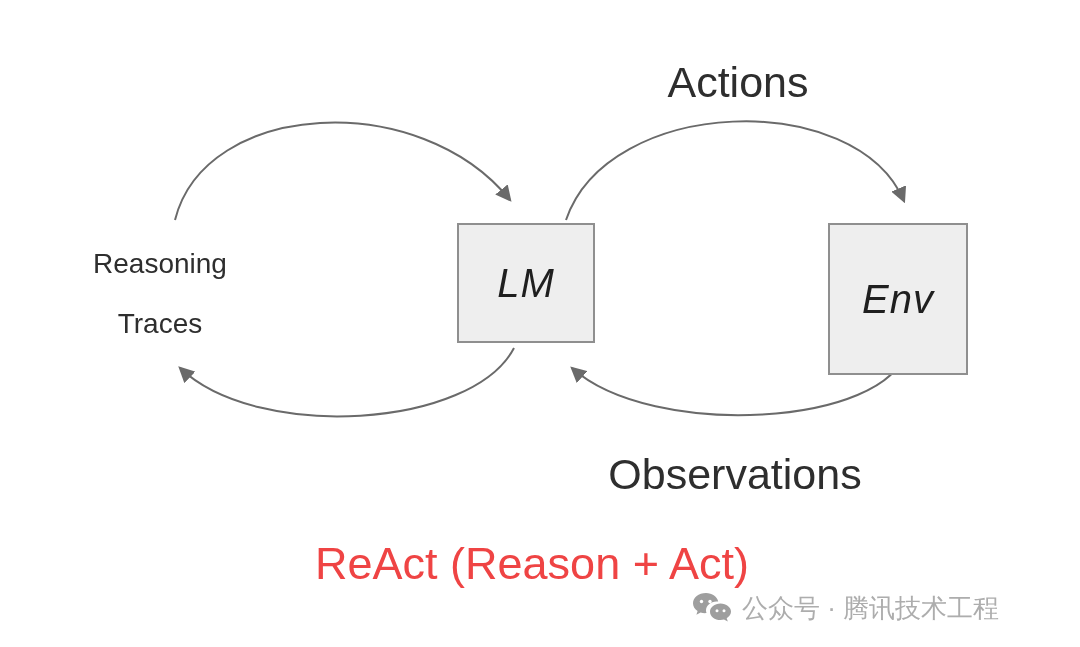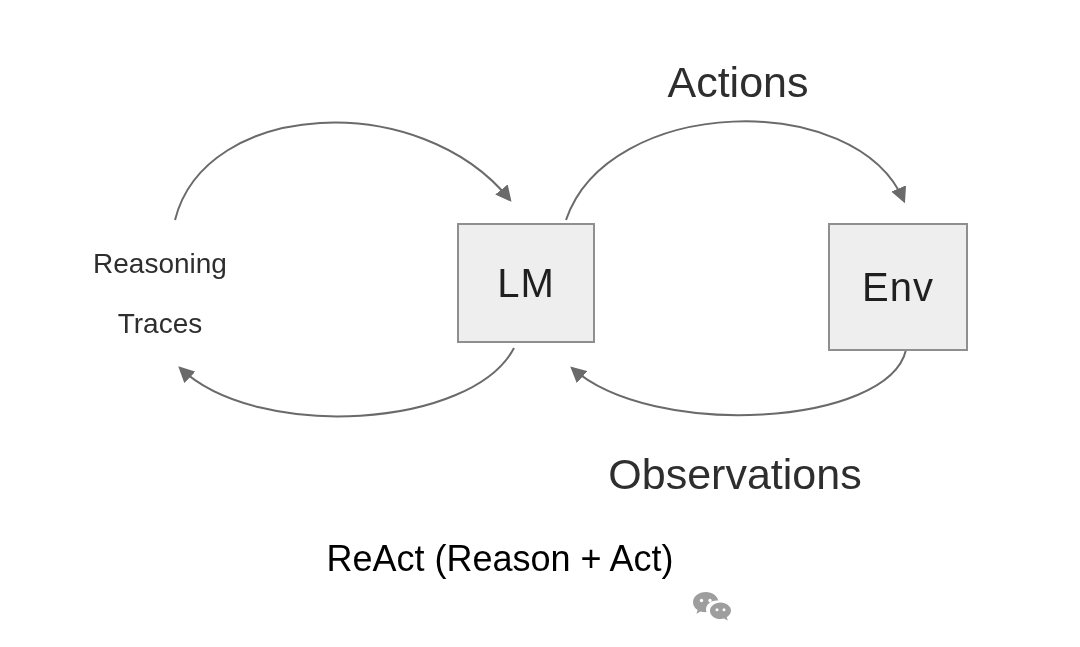--- a/index.html
+++ b/index.html
@@ -25,23 +25,24 @@
     position: absolute;
     box-sizing: border-box;
     background: #eeeeee;
     border: 2px solid #8f8f8f;
     display: flex;
     align-items: center;
     justify-content: center;
     font-size: 40px;
     color: #1f1f1f;
     letter-spacing: 1px;
+    font-style: italic;
   }
   .node.lm  { left: 457px; top: 223px; width: 138px; height: 120px; }
-  .node.env { left: 828px; top: 223px; width: 140px; height: 128px; }
+  .node.env { left: 828px; top: 223px; width: 140px; height: 152px; }
   .label {
     position: absolute;
     color: #2e2e2e;
     font-size: 43px;
     white-space: nowrap;
   }
   .label.reasoning {
     left: 160px; top: 234px;
     transform: translateX(-50%);
     text-align: center;
@@ -51,24 +52,24 @@
   .label.actions {
     left: 738px; top: 58px;
     transform: translateX(-50%);
   }
   .label.observations {
     left: 735px; top: 450px;
     transform: translateX(-50%);
   }
   .title {
     position: absolute;
-    left: 500px; top: 538px;
+    left: 532px; top: 538px;
     transform: translateX(-50%);
-    font-size: 36px;
-    color: #000000;
+    font-size: 45px;
+    color: #ef4444;
     white-space: nowrap;
   }
   .watermark {
     position: absolute;
     left: 692px; top: 591px;
     display: flex;
     align-items: center;
     gap: 10px;
     color: #adadad;
     font-size: 26px;
@@ -112,15 +113,16 @@
     <svg class="wm-icon" viewBox="0 0 40 34" xmlns="http://www.w3.org/2000/svg">
 
       <path d="M14 1 C6.5 1 1 5.6 1 11.2 c0 3.2 1.8 6 4.6 7.8 l-1.2 3.8 4.2-2.2 c1.4 0.4 2.9 0.6 4.4 0.6 0.5 0 1 0 1.5-0.1 -0.3-0.8-0.5-1.7-0.5-2.6 0-5 4.7-9 10.5-9 0.6 0 1.2 0 1.7 0.1 C25.3 4.6 20.2 1 14 1 z" fill="#9e9e9e"></path>
       <circle cx="9.5" cy="9.5" r="1.7" fill="#ffffff"></circle>
       <circle cx="18" cy="9.5" r="1.7" fill="#ffffff"></circle>
 
       <path d="M28.5 11.5 c-5.8 0-10.5 3.7-10.5 8.3 0 4.6 4.7 8.3 10.5 8.3 1.2 0 2.4-0.2 3.5-0.5 l3.8 2 -1.1-3.4 c2.6-1.5 4.3-4 4.3-6.4 0-4.6-4.7-8.3-10.5-8.3 z" fill="#9e9e9e"></path>
       <circle cx="25" cy="18.7" r="1.5" fill="#ffffff"></circle>
       <circle cx="32" cy="18.7" r="1.5" fill="#ffffff"></circle>
     </svg>
+    <span>公众号 · 腾讯技术工程</span>
   </div>
 
 </div>
 
 </body></html>

